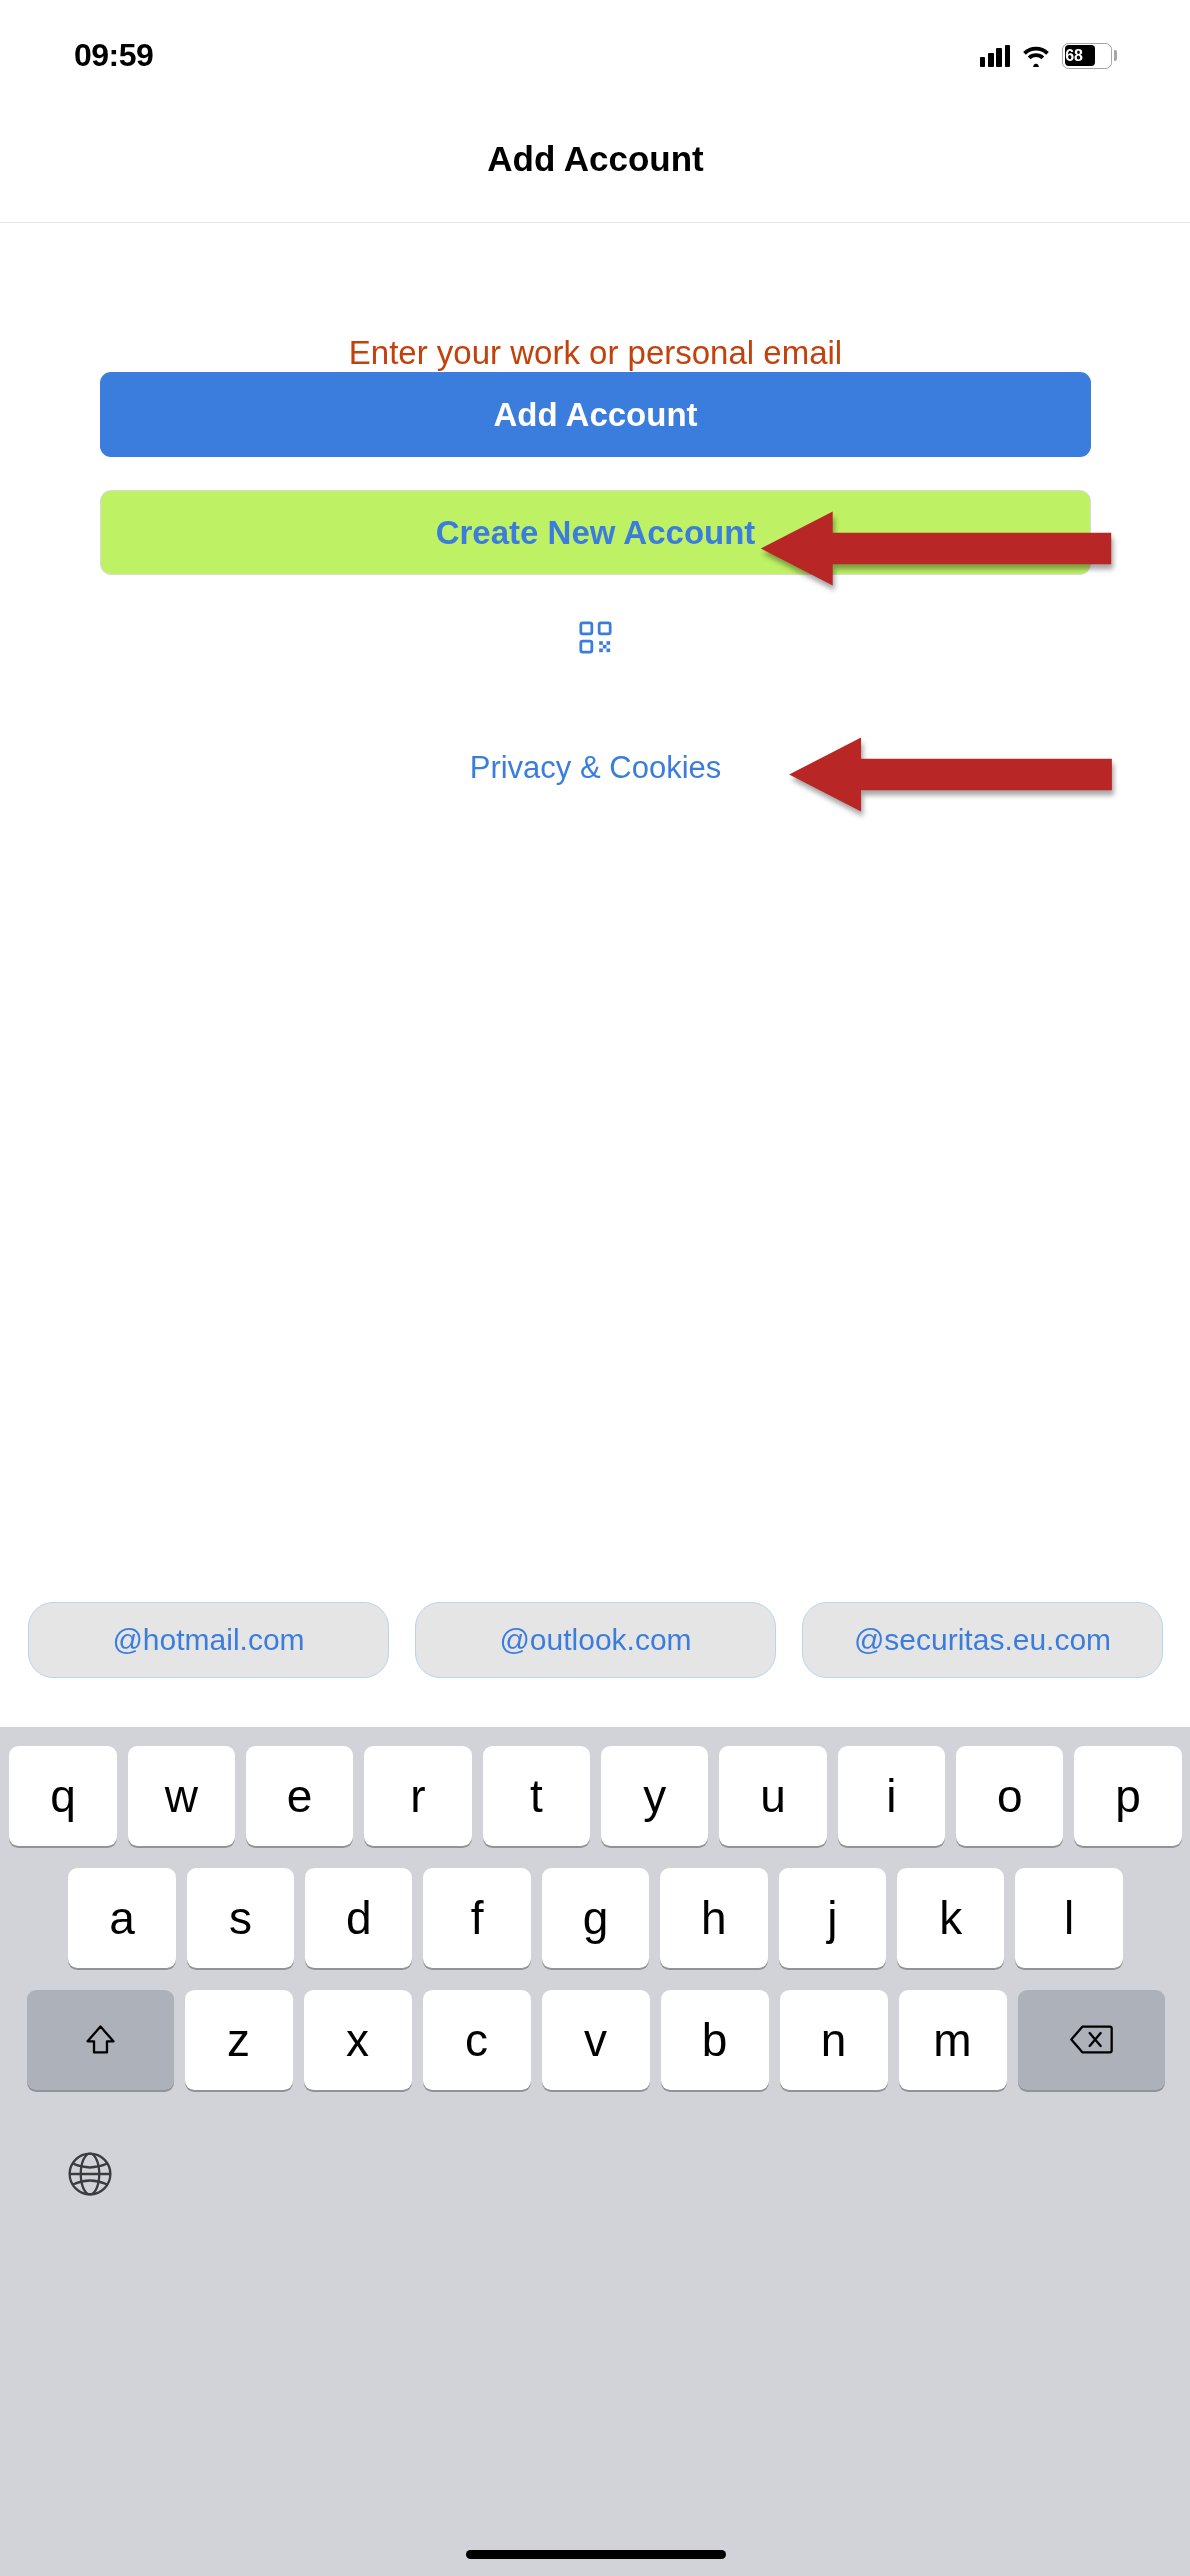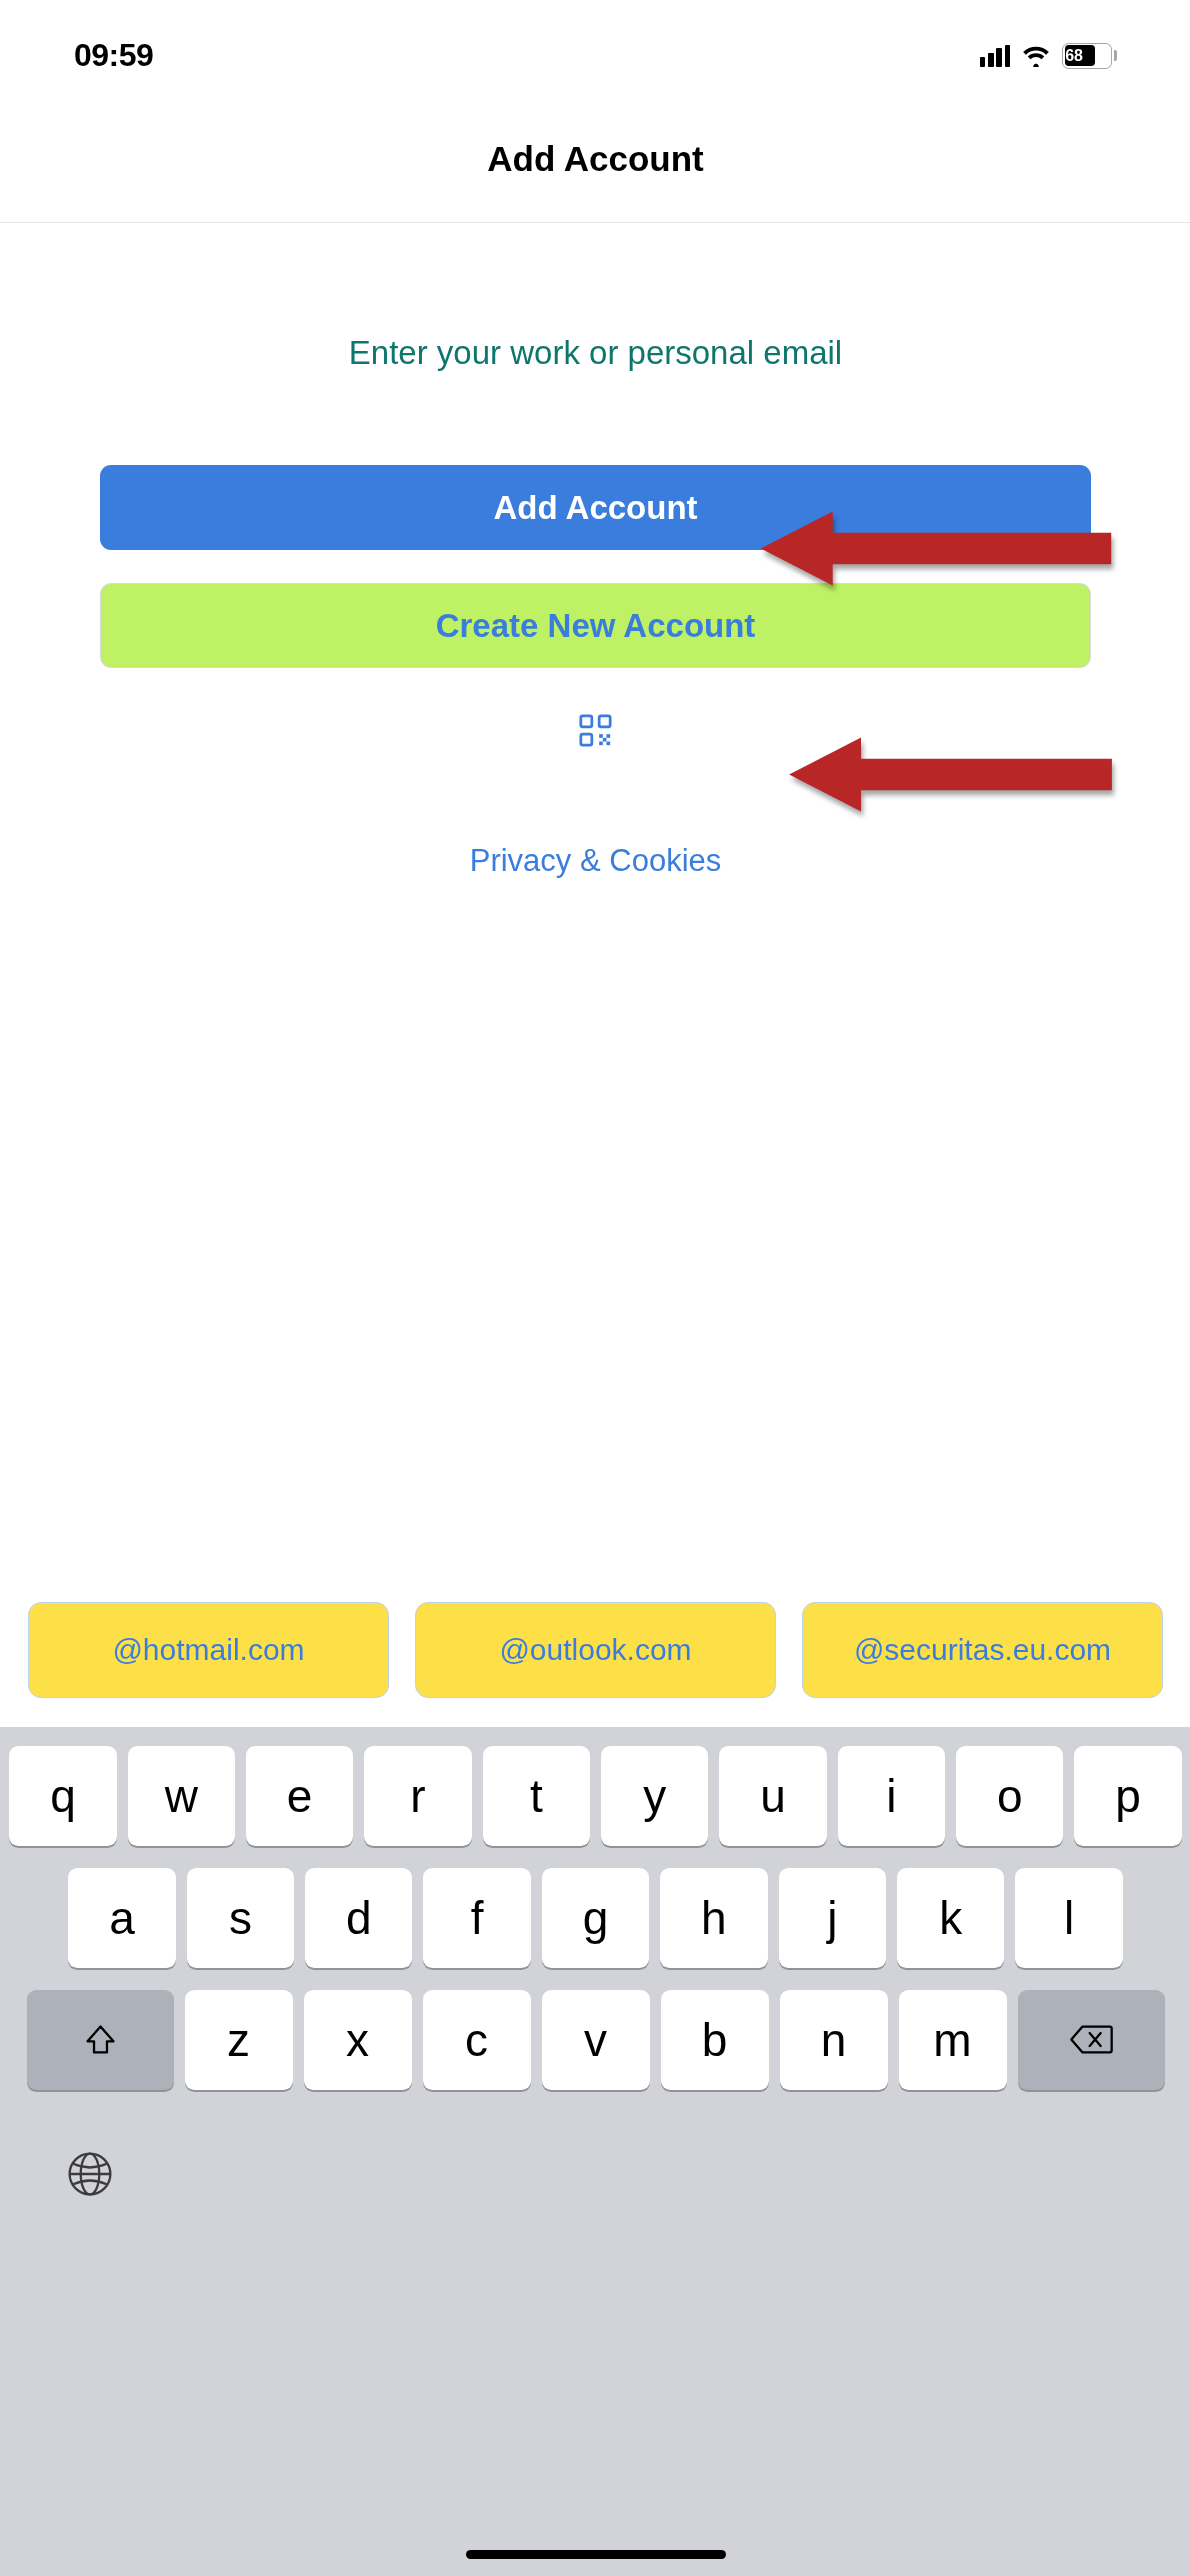--- a/index.html
+++ b/index.html
@@ -94,22 +94,21 @@
       font-weight: 700;
       color: #000;
     }
     
     .content {
       padding: 111px 100px 0 100px;
     }
     .prompt {
       text-align: center;
       font-size: 33px;
-      color: #0f766e;
-      margin-bottom: 93px;
+      color: #c2410c;
     }
     .email-field {
       position: relative;
       margin-bottom: 85px;
     }
     .email-input {
       width: 100%;
       border: none;
       border-bottom: 5.6px solid #3b7ddd;
       font-size: 41px;
@@ -176,24 +175,24 @@
       position: absolute;
       top: 1602px;
       left: 0;
       width: 100%;
       display: flex;
       gap: 26px;
       padding: 0 28px;
     }
     .suggestion-pill {
       flex: 1;
-      height: 96px;
+      height: 76px;
       border: 1.9px solid #b9d3f0;
-      border-radius: 13px;
-      background: #fde047;
+      border-radius: 25px;
+      background: #e5e5e5;
       color: #3b7ddd;
       font-size: 30px;
       display: flex;
       align-items: center;
       justify-content: center;
       cursor: pointer;
     }
 
     
     .keyboard {

